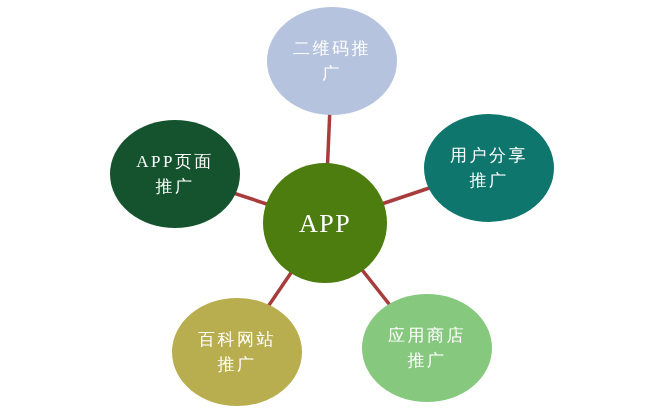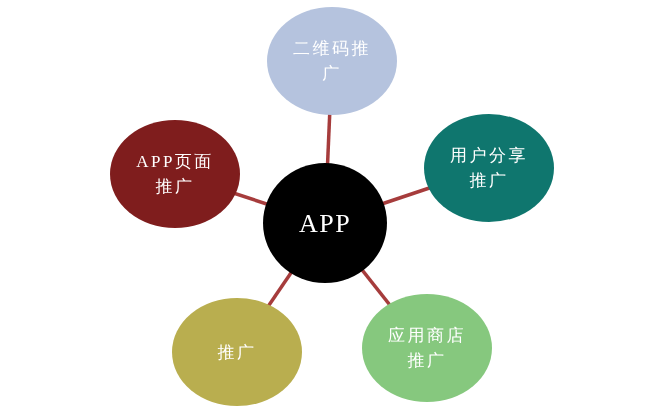--- a/index.html
+++ b/index.html
@@ -80,25 +80,26 @@
     <span class="line">用户分享</span>
     <span class="line">推广</span>
   </div>
 
   <div class="node node-store" style="background-color: rgb(134, 200, 126); align-items: center;">
     <span class="line">应用商店</span>
     <span class="line">推广</span>
   </div>
 
   <div class="node node-wiki" style="background-color: rgb(185, 174, 79);">
+    <span class="line">百科网站</span>
     <span class="line">推广</span>
   </div>
 
-  <div class="node node-page" style="background-color: #7f1d1d;">
+  <div class="node node-page" style="background-color: #14532d;">
     <span class="line">APP页面</span>
     <span class="line">推广</span>
   </div>
 
-  <div class="node node-center" style="background-color: #000000;">
+  <div class="node node-center" style="background-color: #4d7c0f;">
     <span class="line">APP</span>
   </div>
 
 </div>
 
 </body></html>

